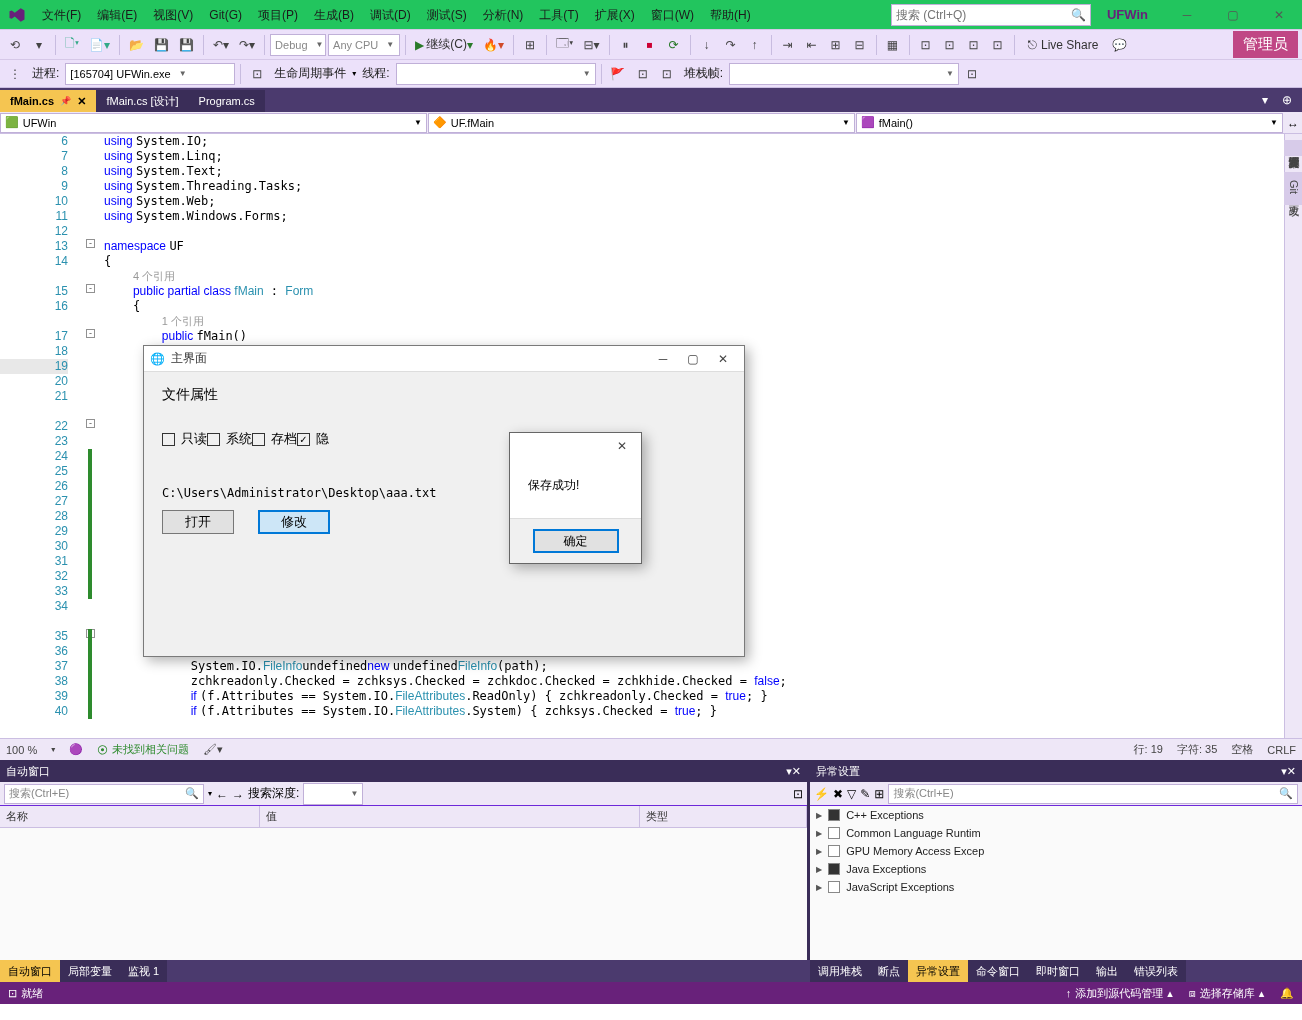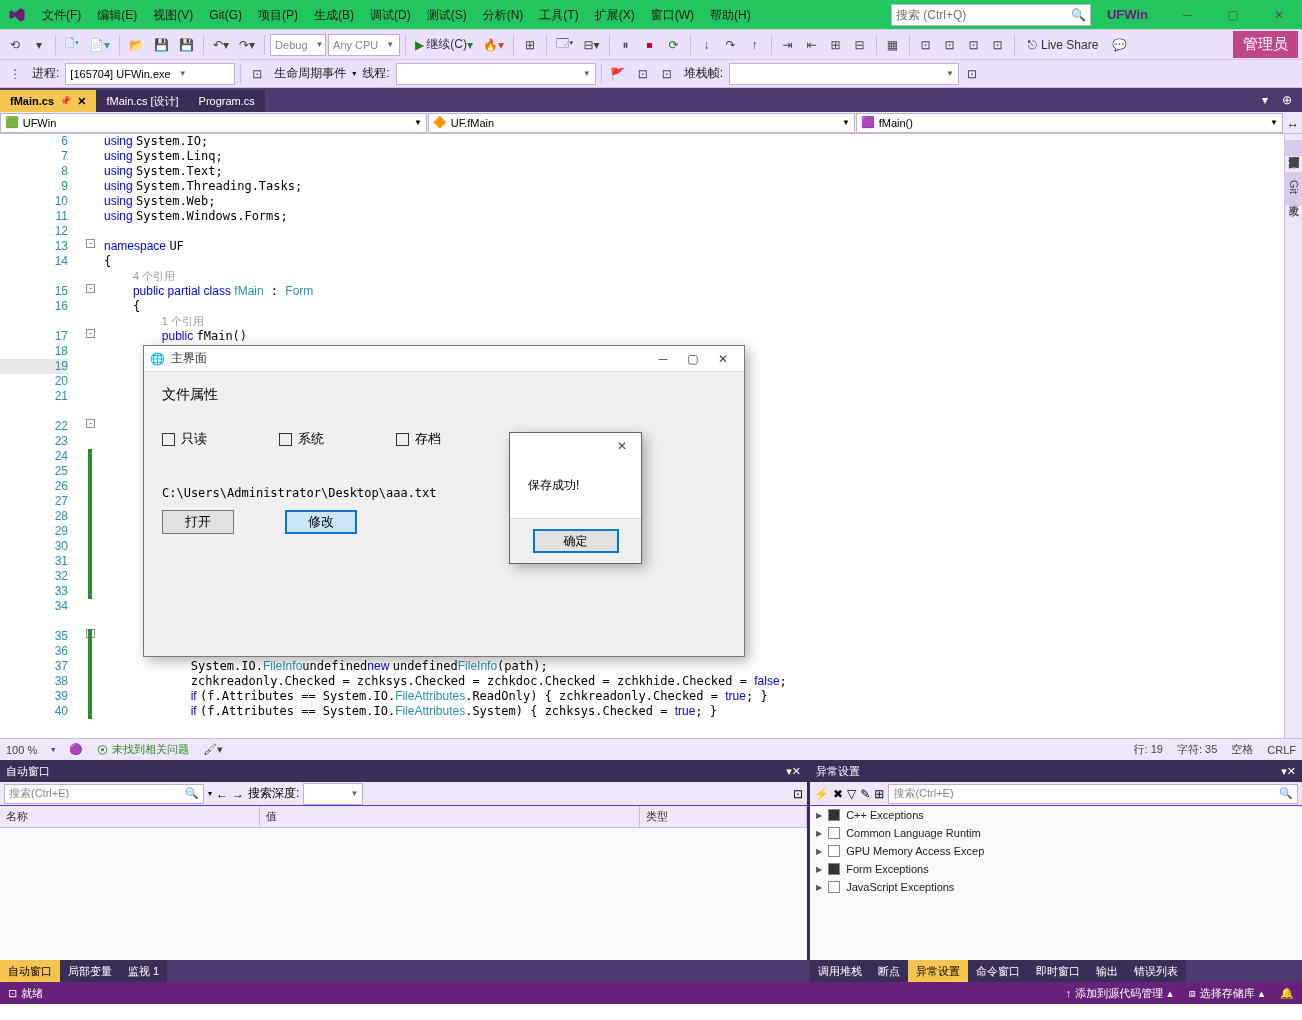--- a/index.html
+++ b/index.html
@@ -67,26 +67,26 @@
 .bottom-tab.active { background:#f5c551; color:#000; }
 .statusbar { height:22px; background:#68217a; color:#fff; display:flex; align-items:center; padding:0 8px; font-size:11px; gap:16px; }
 .statusbar .spacer { flex:1; }
 .statusbar .item { display:flex; align-items:center; gap:4px; cursor:pointer; }
 
 .dialog { position:absolute; background:#f0f0f0; border:1px solid #7a7a7a; box-shadow:4px 4px 12px rgba(0,0,0,.3); }
 .dlg-title { height:26px; display:flex; align-items:center; padding:0 6px; background:#fff; border-bottom:1px solid #ddd; font-size:12px; color:#333;}
 .dlg-title .spacer { flex:1; }
 .dlg-btn { width:30px; height:22px; display:flex; align-items:center; justify-content:center; cursor:pointer; color:#444;}
 .dlg-body { padding:14px 18px; }
-.checkbox-row { display:flex; gap:72px; margin-top:26px; }
+.checkbox-row { display:flex; margin-top:26px; }
 .checkbox { display:flex; align-items:center; gap:6px; font-size:13px;}
 .checkbox .box { width:13px; height:13px; border:1px solid #333; display:flex; align-items:center; justify-content:center; font-size:10px;}
 .checkbox .box.checked::after { content:"✓"; }
 .path-text { font-family:Consolas,monospace; font-size:12px; margin-top:38px;}
-.btn-row { display:flex; gap:51px; margin-top:10px; }
+.btn-row { display:flex; gap:24px; margin-top:10px; }
 .winbutton { width:72px; height:24px; border:1px solid #777; background:#e1e1e1; display:flex; align-items:center; justify-content:center; font-size:13px; cursor:pointer;}
 .winbutton.focus { border:2px solid #0078d7; background:#cde6f7;}
 .msgbox { position:absolute; background:#fff; border:1px solid #666; box-shadow:4px 4px 12px rgba(0,0,0,.3);}
 .msgbox .top { height:26px; display:flex; justify-content:flex-end; align-items:center; padding:0 4px;}
 .msgbox .msg { padding:18px 18px 24px; font-size:12px;}
 .msgbox .btnarea { background:#f0f0f0; padding:10px; display:flex; justify-content:center; border-top:1px solid #ddd;}
 .msgbox .okbtn { width:86px; height:24px; border:2px solid #0078d7; background:#e1e1e1; display:flex; align-items:center; justify-content:center; font-size:12px; cursor:pointer;}
 .green-bar { position:absolute; left:88px; width:4px; background:#2e8b2e; }
 </style>
 </head>
@@ -414,21 +414,21 @@
           <span>Common Language Runtim</span>
         </div>
         <div class="exc-row">
           <span class="tri">▶</span>
           <span class="cb"></span>
           <span>GPU Memory Access Excep</span>
         </div>
         <div class="exc-row">
           <span class="tri">▶</span>
           <span class="cb chk"></span>
-          <span>Form Exceptions</span>
+          <span>Java Exceptions</span>
         </div>
         <div class="exc-row">
           <span class="tri">▶</span>
           <span class="cb"></span>
           <span>JavaScript Exceptions</span>
         </div>
       </div>
   </div>
 </div>
 

